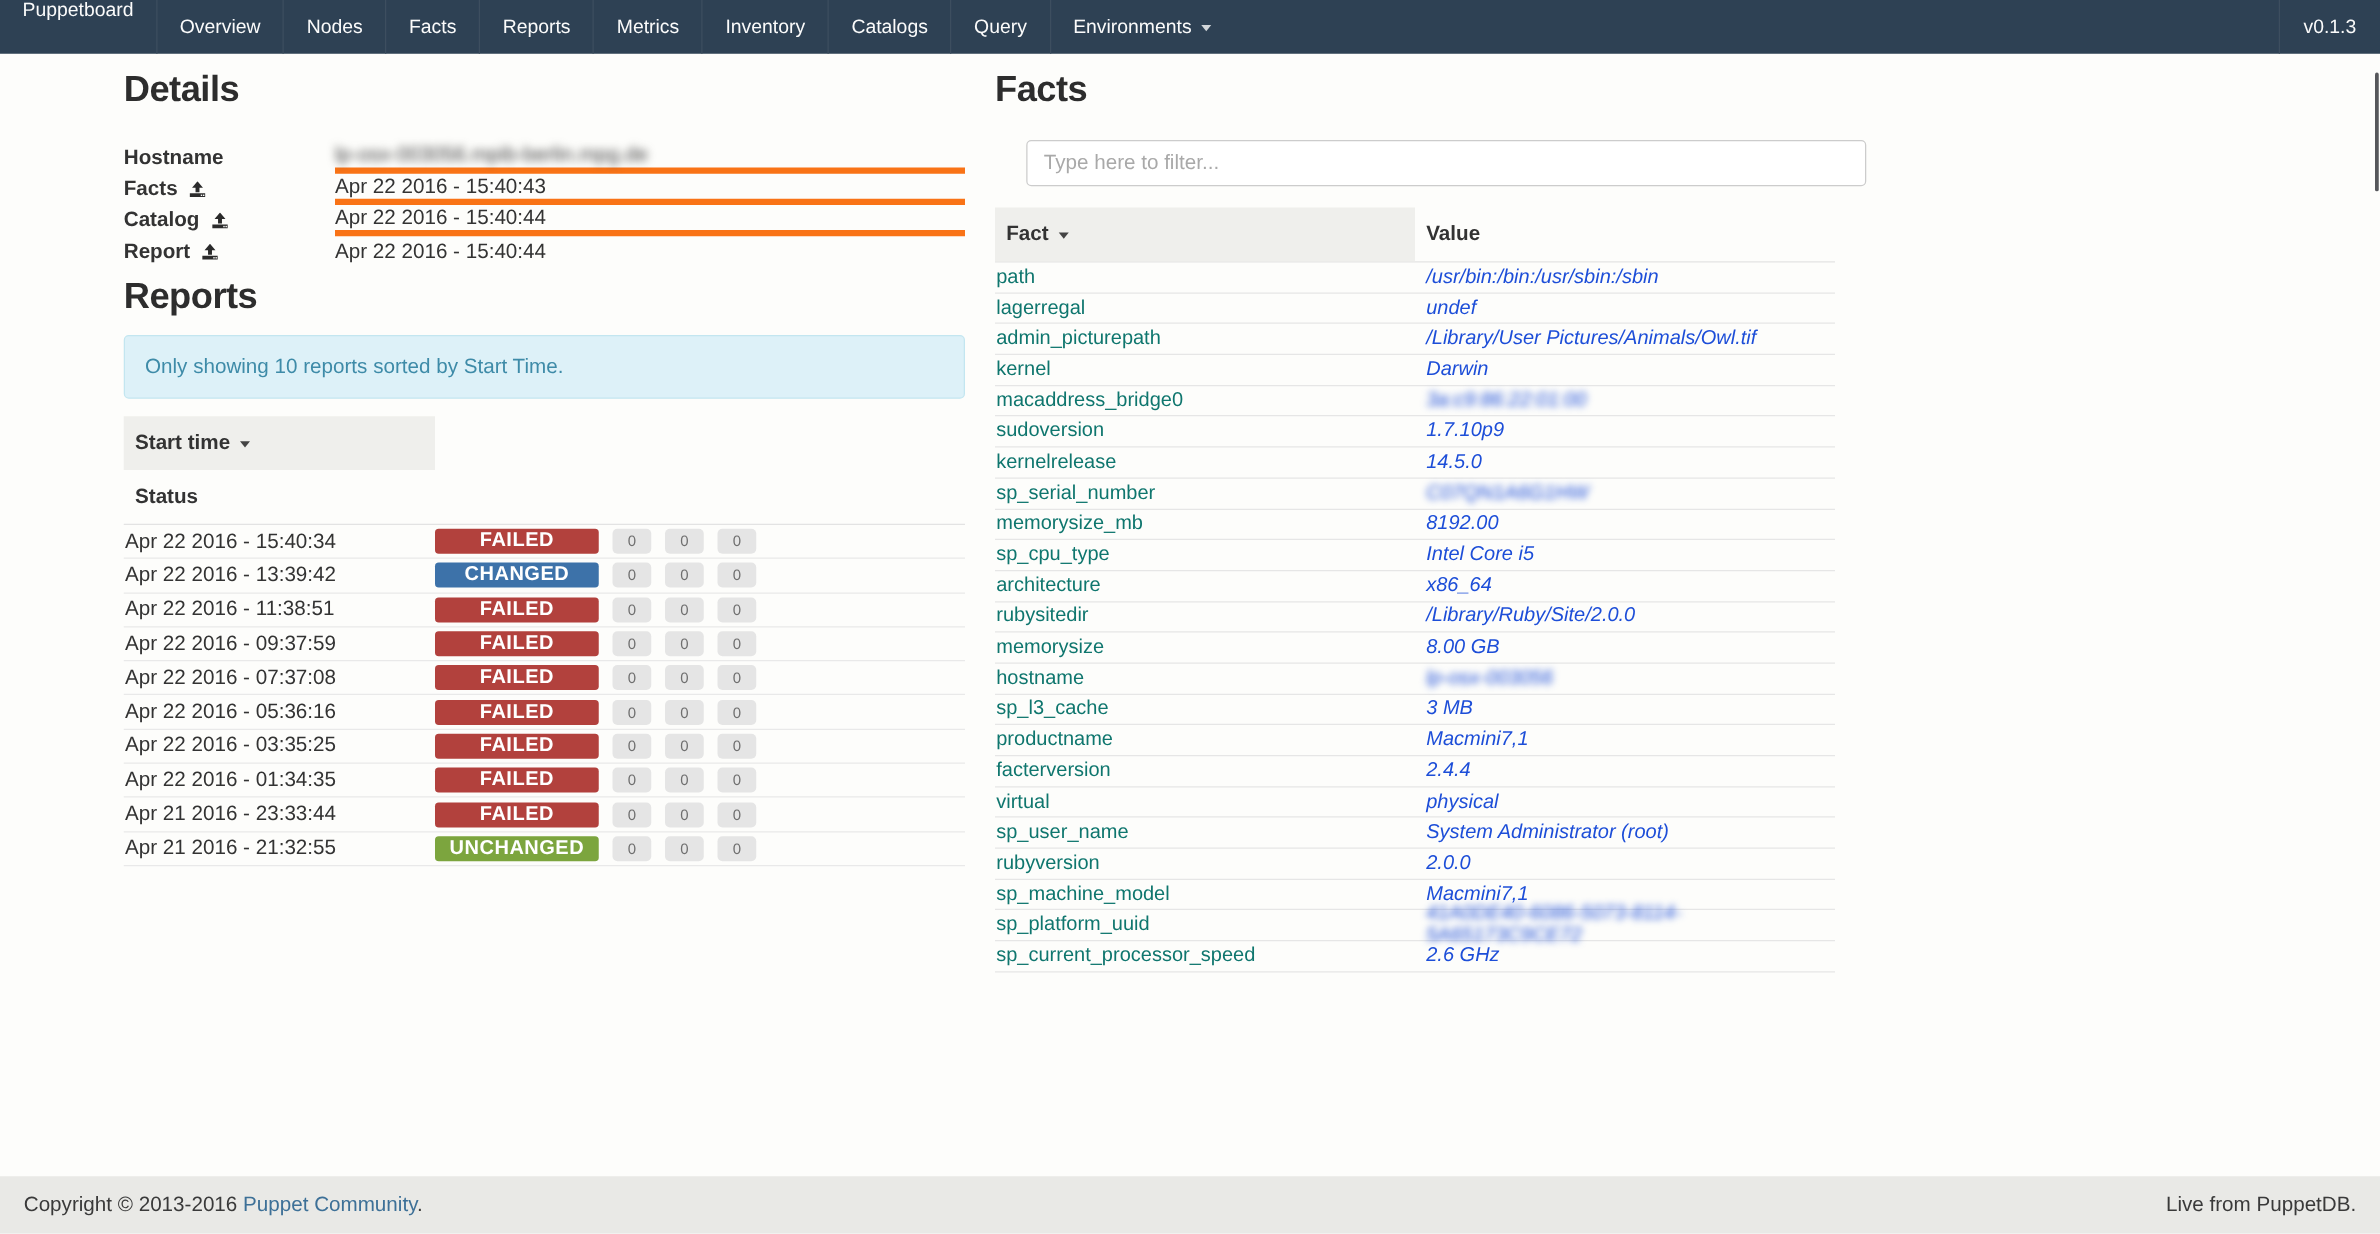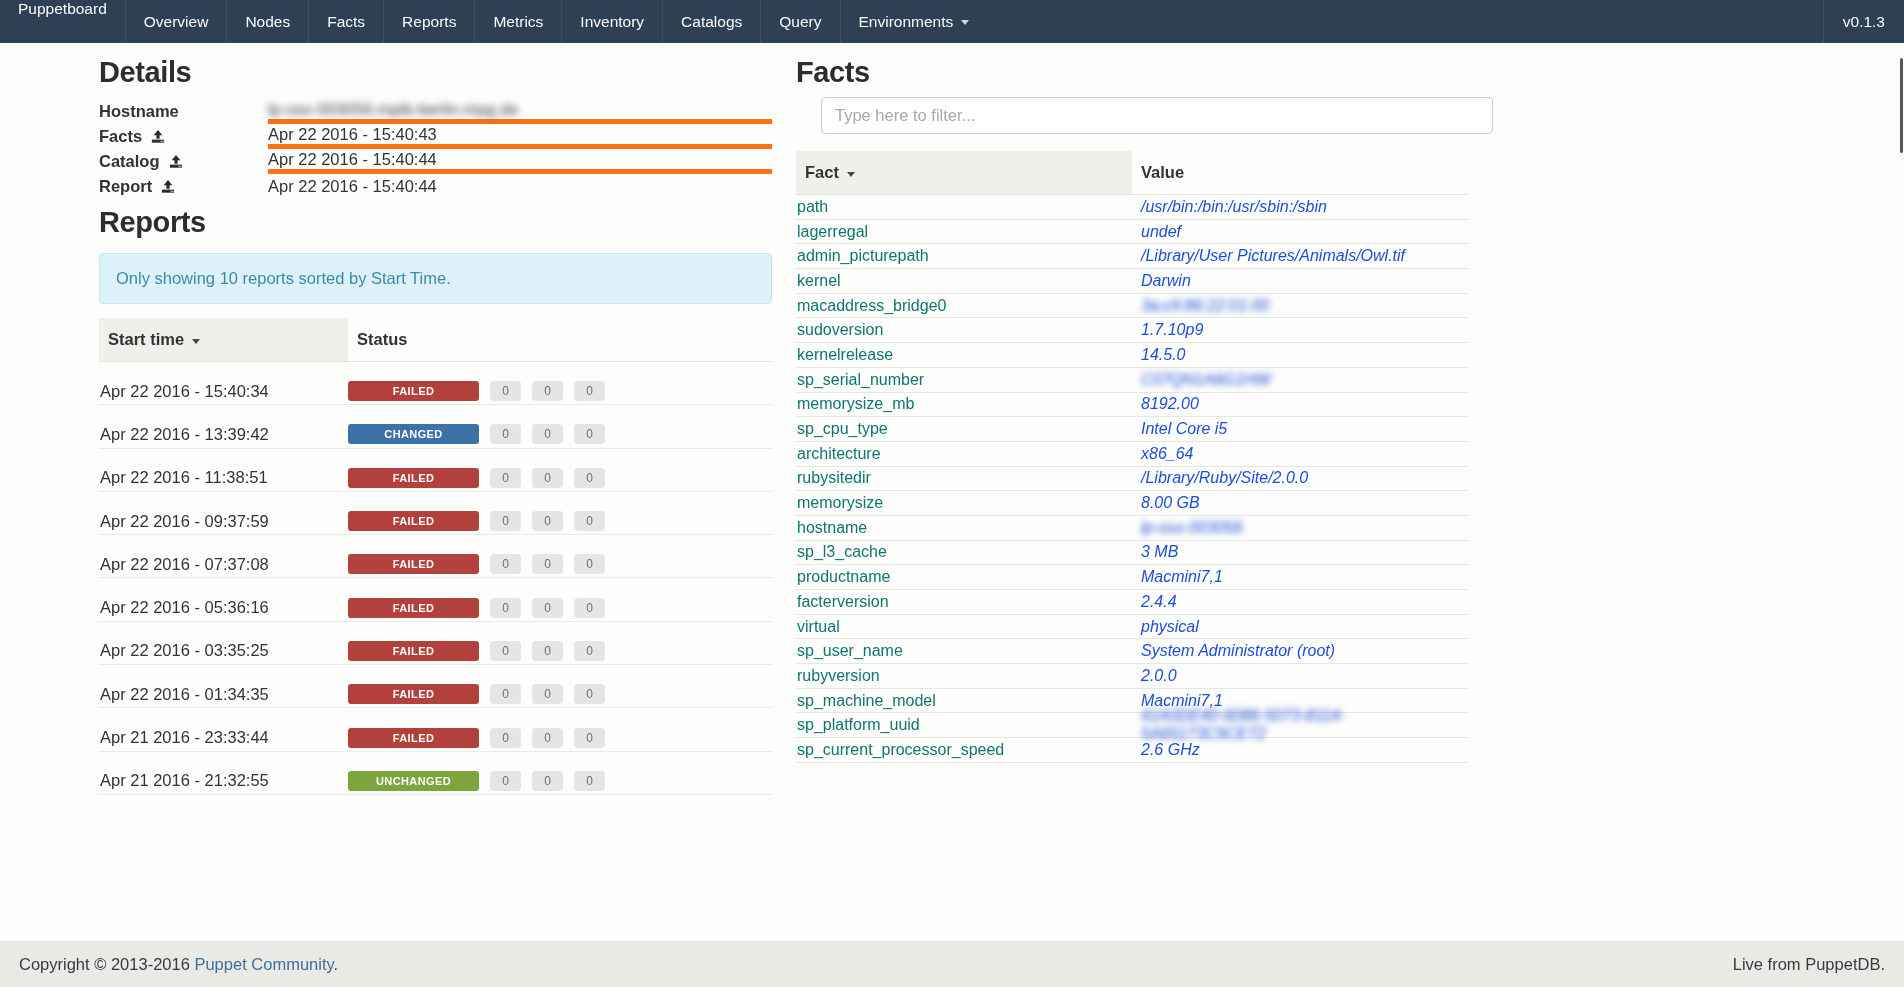--- a/index.html
+++ b/index.html
@@ -26,48 +26,48 @@
     width:0; height:0; display:inline-block; margin-left:8px;
     border-left:4px solid transparent; border-right:4px solid transparent;
     border-top:5px solid currentColor; opacity:.8; position:relative; top:1px;
   }
   
   .content { display:flex; padding-left:99px; }
   .col-left  { width:673px; margin-right:24px; }
   .col-right { width:672px; }
   h2.section-title {
     font-size:29px; font-weight:700; color:#2d2d2d; letter-spacing:-0.4px;
-    margin:13px 0 10px;
+    margin:13px 0 25px;
   }
   
   .d-row { display:flex; align-items:stretch; height:25px; font-size:16.5px; }
   .d-label { width:169px; font-weight:700; display:flex; align-items:center; gap:9px; }
   .d-value { flex:1; display:flex; align-items:center; border-bottom:5px solid #f97316; }
   .d-row:last-child .d-value { border-bottom:none; }
   .upload-icon { display:inline-flex; }
   .blurred-dark { filter:blur(3.5px); color:#444; }
   
   .reports-title { margin:7px 0 14px !important; }
   .alert-info {
     border:1px solid #c3e6f0; background:#ddf1f8; color:#3e8ba8;
     border-radius:4px; padding:15px 16px; font-size:16.5px;
   }
   .report-table { margin-top:14px; }
-  .rt-header { display:flex; font-weight:700; font-size:16.5px; border-bottom:1px solid #e3e3e3; }
+  .rt-header { display:flex; font-weight:700; font-size:16.5px; border-bottom:1px solid #e3e3e3;flex-direction:column; }
   .rt-header .hc1 { width:249px; background:#efefec; padding:12px 9px; cursor:pointer; }
   .rt-header .hc2 { flex:1; padding:12px 9px; }
   .sort-caret { width:0;height:0;display:inline-block;margin-left:8px;
     border-left:4.5px solid transparent;border-right:4.5px solid transparent;
     border-top:5.5px solid #444; position:relative; top:-1px; }
-  .rt-row { display:flex; align-items:center; height:27.3px; border-bottom:1px solid #e9e9e9; font-size:16.5px;margin-top:16px; }
+  .rt-row { display:flex; align-items:center; height:27.3px; border-bottom:1px solid #e9e9e9; font-size:16.5px; }
   .rt-time { width:249px; padding-left:1px; }
   .rt-status { flex:1; display:flex; align-items:center; }
   .badge {
     width:131px; height:20px; border-radius:3px; color:#fff;
-    font-size:11px; font-weight:700; letter-spacing:.4px;
+    font-size:16px; font-weight:700; letter-spacing:.4px;
     display:flex; align-items:center; justify-content:center; cursor:pointer;
   }
   .badge.failed    { background:#b2413d; }
   .badge.changed   { background:#3d72a9; }
   .badge.unchanged { background:#7ca53e; }
   .pill {
     width:31px; height:20px; background:#e5e5e5; border-radius:4px;
     color:#6f6f6f; font-size:12px; display:flex; align-items:center; justify-content:center;
     margin-left:11px;
   }

